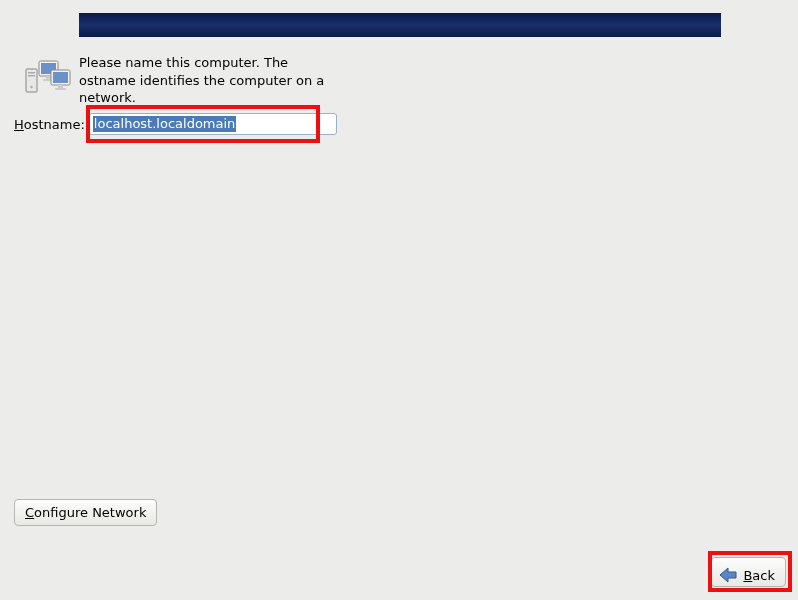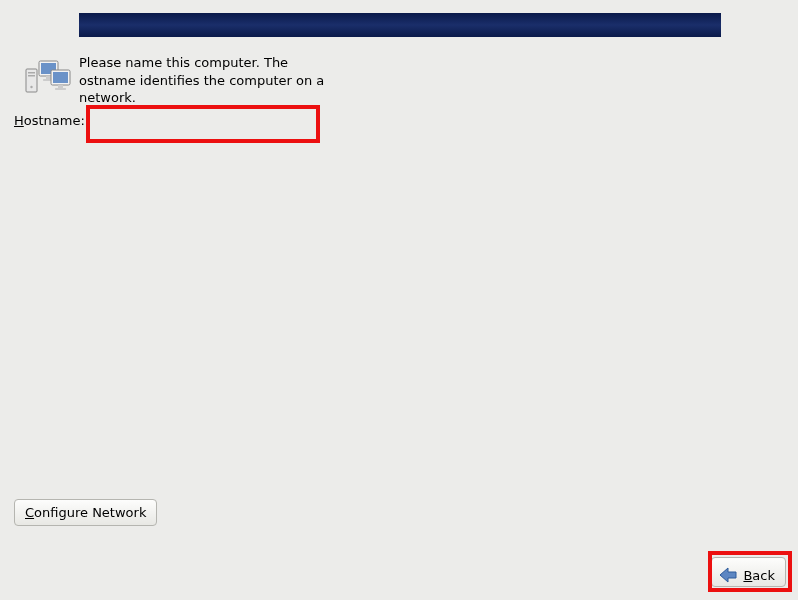--- a/index.html
+++ b/index.html
@@ -163,20 +163,24 @@
     <rect x="29" y="15" width="15" height="11" fill="#6a92c8"></rect>
     <rect x="34" y="28" width="5" height="3" fill="#ccc"></rect>
     <rect x="31" y="31" width="11" height="2" rx="0.7" fill="#ccc"></rect>
   </svg>
 </div>
 
 <div class="instruction-text">Please name this computer.  The ostname identifies the computer on a network.</div>
 
 <div class="hostname-row">
   <label class="hostname-label"><u>H</u><span>ostname:</span></label>
+  <div class="hostname-input-wrap">
+    <input type="text" class="hostname-input" value="localhost.localdomain" style="">
+    <span class="hostname-selection">localhost.localdomain</span>
+  </div>
 </div>
 
 <div class="red-highlight-hostname"></div>
 
 <button class="configure-network-btn"><u>C</u><span>onfigure Network</span></button>
 
 <div class="nav-buttons">
   <button class="nav-btn">
     <svg width="22" height="22" viewBox="0 0 22 22">
       <path d="M 11 4 L 3 11 L 11 18 L 11 14 L 19 14 L 19 8 L 11 8 Z" fill="#5c86c2" stroke="#2d5a9a" stroke-width="1"></path>

